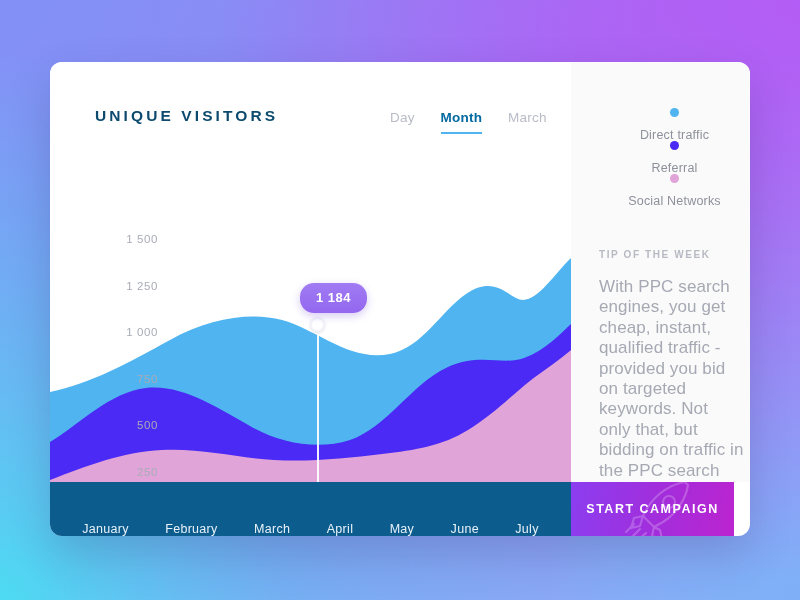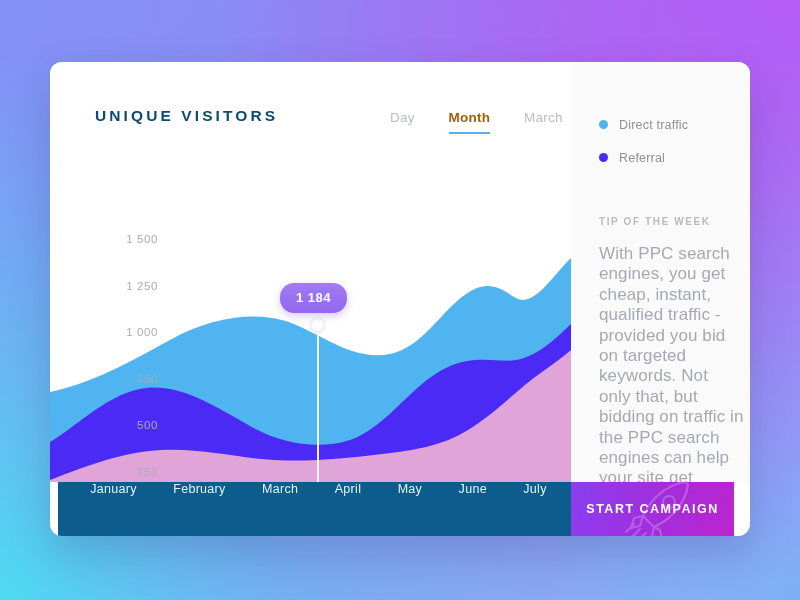--- a/index.html
+++ b/index.html
@@ -51,32 +51,32 @@
     letter-spacing: 3.1px;
     color: #0c4a6e;
     white-space: nowrap;
   }
 
   #range-tabs {
     position: absolute;
     left: 340px; top: 48px;
     display: flex;
     align-items: flex-start;
-    gap: 34px;
+    gap: 26px;
   }
   .range-tab {
     font-size: 13.5px;
     color: #b9bcc6;
     letter-spacing: .2px;
     padding-bottom: 7px;
     cursor: pointer;
     white-space: nowrap;
   }
   .range-tab.active {
-    color: #a16207;
+    color: #0369a1;
     font-weight: 600;
     border-bottom: 2.5px solid #4fb4f0;
   }
 
   
   #areas {
     position: absolute;
     left: 0; top: 0;
     width: 521px; height: 420px;
   }
@@ -106,21 +106,21 @@
     position: absolute;
     left: 260px; top: 255px;
     width: 15px; height: 15px;
     border-radius: 50%;
     background: #ffffff;
     border: 2.5px solid #f2f4fa;
     box-shadow: 0 1px 3px rgba(0,0,0,.12);
   }
   #tooltip {
     position: absolute;
-    left: 230px; top: 221px;
+    left: 250px; top: 221px;
     padding: 7px 16px 8px;
     border-radius: 14px;
     background: linear-gradient(180deg, #a07cf3 0%, #9367ef 100%);
     color: #ffffff;
     font-size: 13px;
     font-weight: 700;
     letter-spacing: .5px;
     box-shadow: 0 3px 8px rgba(110,70,220,.28);
     white-space: nowrap;
     text-align: center;
@@ -132,20 +132,21 @@
     left: 521px; top: 0;
     width: 179px; height: 420px;
     background: #fafafa;
     padding: 46px 0 0 28px;
   }
   .legend-row {
     display: flex;
     align-items: center;
     gap: 11px;
     height: 33px;
+    flex-direction: column;
   }
   .legend-dot {
     width: 9px; height: 9px;
     border-radius: 50%;
     flex: 0 0 auto;
   }
   .legend-label {
     font-size: 12.5px;
     color: #8e919b;
     letter-spacing: .2px;
@@ -163,25 +164,25 @@
     width: 145px;
     font-size: 17px;
     line-height: 20.4px;
     color: #a6a9b3;
     letter-spacing: .1px;
   }
 
   
   #month-bar {
     position: absolute;
-    left: 8px; top: 420px;
+    left: 0; top: 420px;
     width: 521px; height: 54px;
     background: #0d5c8e;
     display: flex;
-    align-items: flex-start;
+    align-items: flex-end;
     justify-content: space-around;
     padding: 0 14px;
   }
   .month-item {
     font-size: 12.5px;
     color: #e8f2fa;
     letter-spacing: .3px;
     cursor: pointer;
     white-space: nowrap;
   }
@@ -275,20 +276,24 @@
       <div class="legend-row">
         <span class="legend-dot" style="background:#4fb4f0"></span>
         <span class="legend-label">Direct traffic</span>
       </div>
 
       <div class="legend-row">
         <span class="legend-dot" style="background:#4a2af4"></span>
         <span class="legend-label">Referral</span>
       </div>
 
+      <div class="legend-row">
+        <span class="legend-dot" style="background:#e0a4d8"></span>
+        <span class="legend-label">Social Networks</span>
+      </div>
 
       <div id="tip-title">TIP OF THE WEEK</div>
       <div id="tip-body">With PPC search engines, you get cheap, instant, qualified traffic - provided you bid on targeted keywords. Not only that, but bidding on traffic in the PPC search engines can help your site get ranked in the free search engines, too!</div>
     </div>
 
     <div id="month-bar">
       <div class="month-item">January</div>
       <div class="month-item">February</div>
       <div class="month-item">March</div>
       <div class="month-item">April</div>

